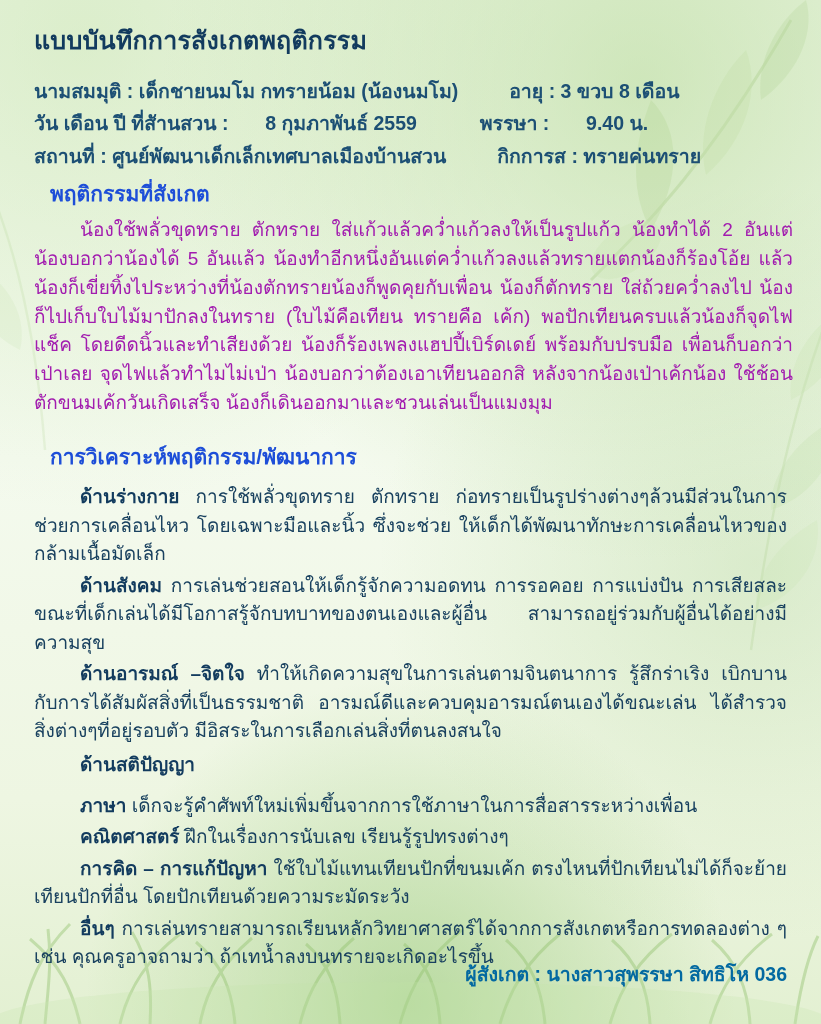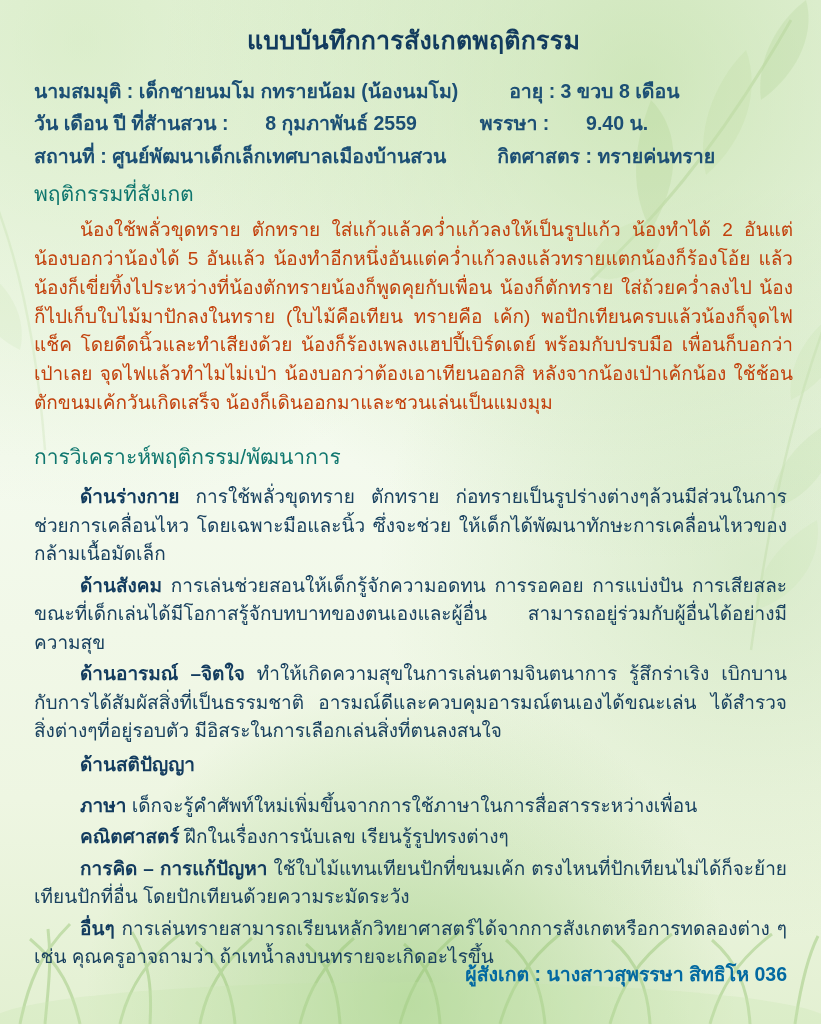--- a/index.html
+++ b/index.html
@@ -41,21 +41,21 @@
     opacity: 0.75;
   }
   .page {
     position: relative;
     z-index: 2;
     padding: 14px 28px 10px 34px;
     box-sizing: border-box;
     height: 100%;
   }
   .doc-title {
-    text-align: center;
+    text-align: left;
     font-size: 25px;
     font-weight: bold;
     color: #123b5e;
     margin: 6px 0 18px 0;
     letter-spacing: 0.2px;
   }
   .meta-line {
     font-size: 19.5px;
     color: #1c4f74;
     font-weight: bold;
@@ -65,31 +65,31 @@
   }
   .meta-line .val {
     font-weight: bold;
   }
   .gap-sm { display: inline-block; width: 26px; }
   .gap-md { display: inline-block; width: 40px; }
   .gap-lg { display: inline-block; width: 52px; }
 
   .section-head {
     font-size: 21px;
-    font-weight: normal;
-    color: #0f766e;
-    margin: 8px 0 6px 0;
+    font-weight: bold;
+    color: #1d4ed8;
+    margin: 8px 0 6px 16px;
   }
   .section-head.spaced {
     margin-top: 22px;
     margin-bottom: 10px;
   }
   .body-par {
     font-size: 19px;
-    color: #c2410c;
+    color: #a21caf;
     line-height: 1.52;
     text-align: justify;
     margin: 0 0 6px 0;
     text-indent: 46px;
   }
   .sub-par {
     font-size: 19px;
     color: #19415f;
     line-height: 1.5;
     text-align: justify;
@@ -188,21 +188,21 @@
     <span class="gap-lg"></span>
     <span>พรรษา :</span>
     <span class="gap-sm"></span>
     <span class="val">9.40 น.</span>
   </div>
 
   <div class="meta-line">
     <span>สถานที่ :</span>
     <span class="val">ศูนย์พัฒนาเด็กเล็กเทศบาลเมืองบ้านสวน</span>
     <span class="gap-md"></span>
-    <span>กิตศาสตร :</span>
+    <span>กิกการส :</span>
     <span class="val">ทรายค่นทราย</span>
   </div>
 
   <div class="section-head">พฤติกรรมที่สังเกต</div>
   <p class="body-par">น้องใช้พลั่วขุดทราย ตักทราย ใส่แก้วแล้วคว่ำแก้วลงให้เป็นรูปแก้ว น้องทำได้ 2 อันแต่น้องบอกว่าน้องได้ 5 อันแล้ว น้องทำอีกหนึ่งอันแต่คว่ำแก้วลงแล้วทรายแตกน้องก็ร้องโอ้ย แล้วน้องก็เขี่ยทิ้งไประหว่างที่น้องตักทรายน้องก็พูดคุยกับเพื่อน น้องก็ตักทราย ใส่ถ้วยคว่ำลงไป น้องก็ไปเก็บใบไม้มาปักลงในทราย (ใบไม้คือเทียน ทรายคือ เค้ก) พอปักเทียนครบแล้วน้องก็จุดไฟแช็ค โดยดีดนิ้วและทำเสียงด้วย น้องก็ร้องเพลงแฮปปี้เบิร์ดเดย์ พร้อมกับปรบมือ เพื่อนก็บอกว่าเป่าเลย จุดไฟแล้วทำไมไม่เป่า น้องบอกว่าต้องเอาเทียนออกสิ หลังจากน้องเป่าเค้กน้อง ใช้ช้อนตักขนมเค้กวันเกิดเสร็จ น้องก็เดินออกมาและชวนเล่นเป็นแมงมุม</p>
 
   <div class="section-head spaced">การวิเคราะห์พฤติกรรม/พัฒนาการ</div>
 
   <p class="sub-par">
     <span class="sub-label">ด้านร่างกาย</span><span> การใช้พลั่วขุดทราย ตักทราย ก่อทรายเป็นรูปร่างต่างๆล้วนมีส่วนในการช่วยการเคลื่อนไหว โดยเฉพาะมือและนิ้ว ซึ่งจะช่วย ให้เด็กได้พัฒนาทักษะการเคลื่อนไหวของกล้ามเนื้อมัดเล็ก</span>

